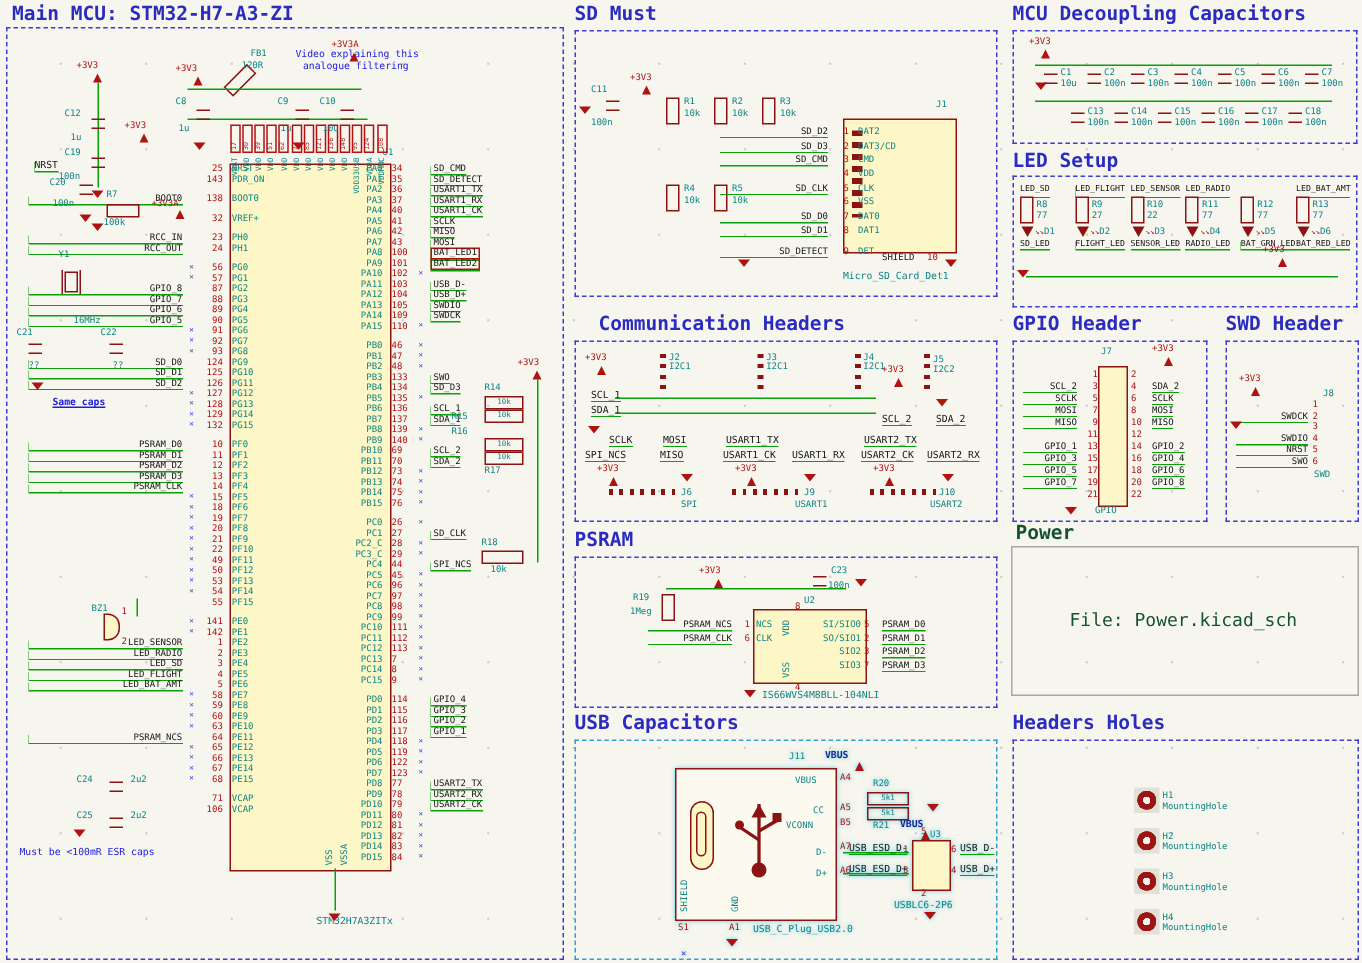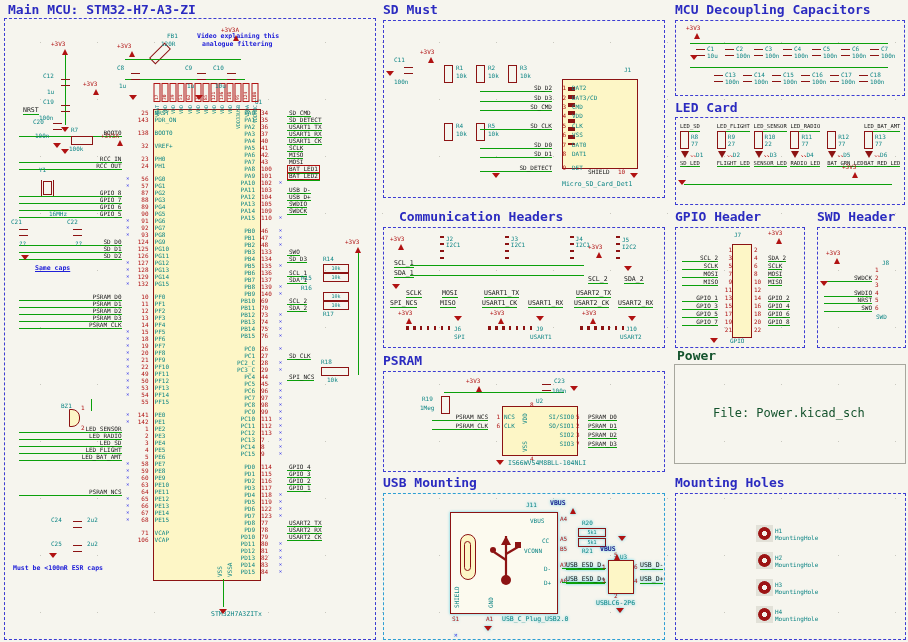--- a/index.html
+++ b/index.html
@@ -11,21 +11,21 @@
 .sec-title.gray{color:#14532d}
 .t{position:absolute;white-space:nowrap;line-height:1}
 .lbl{font-size:6.5px;color:#151515;box-shadow:0 1px 0 #0ba00b}
 .lbl2{color:#151515;font-size:5.5px}
 .lbl2:not(:empty){box-shadow:0 1px 0 #0ba00b}
 .ref,.val{font-size:6px;color:#0e8585}
 .pn{font-size:6px;color:#b01212}
 .pwr{font-size:6px;color:#b01212}
 .navy{font-size:6.5px;color:#23238f;font-weight:bold}
 .link{font-size:6.5px;color:#2020d8;font-weight:bold;text-decoration:underline}
-.note{font-size:6.5px;color:#2020d8;font-weight:bold}
+.note{font-size:6.5px;color:#2020d8;font-weight:normal}
 .olive{font-size:12px;color:#14532d}
 .partname{font-size:6.5px;color:#0e8585}
 .wire{position:absolute;background:#0ba00b}
 .hw{height:1px}.vw{width:1px}
 .up{position:absolute;width:0;height:0;border-left:3px solid transparent;border-right:3px solid transparent;border-bottom:6px solid #b01212}
 .gnd{position:absolute;width:0;height:0;border-left:4px solid transparent;border-right:4px solid transparent;border-top:5px solid #b01212}
 .capg{position:absolute;width:9px;height:5px;border-top:1.5px solid #8c1313;border-bottom:1.5px solid #8c1313}
 .resva{position:absolute;width:7px;height:16px;border:1.2px solid #8c1313}
 .hres{position:absolute;height:7px;border:1.2px solid #8c1313;font-size:5px;line-height:7px;text-align:center;color:#0e8585}
 .pinsv{position:absolute;width:4px;background:repeating-linear-gradient(#8c1313 0 2.5px,transparent 2.5px 7px)}
@@ -1181,21 +1181,21 @@
       <div class="dcap">
       <div class="cg"></div>
       <div class="dlab">
           <span class="ref">C18</span>
           <span class="val">100n</span>
         </div>
     </div>
     </div>
 </div>
 
-<span class="sec-title" style="left:675px;top:100px">LED Card</span>
+<span class="sec-title" style="left:675px;top:100px">LED Setup</span>
 <div class="sec" style="left:675px;top:117px;width:228px;height:86px">
   <div class="ledrowwrap" style="left:4px;top:5px">
 
   <div class="ledcol">
       <span class="ltop lbl2">LED_SD</span>
       <div class="lrow">
           <div class="resv"></div>
         <div class="dlab">
             <span class="ref">R8</span>
             <span class="val">77</span>
@@ -1555,21 +1555,21 @@
   <span class="t pn" style="left:146px;top:84px">4</span>
   <div class="gnd" style="left:112px;top:88px"></div>
   <span class="t partname" style="left:124px;top:88px">IS66WVS4M8BLL-104NLI</span>
 </div>
 
 <span class="sec-title gray" style="left:677px;top:348px">Power</span>
 <div class="secp" style="left:674px;top:364px;width:230px;height:98px">
   <span class="t olive" style="left:38px;top:42px">File: Power.kicad_sch</span>
 </div>
 
-<span class="sec-title" style="left:383px;top:475px">USB Mounting</span>
+<span class="sec-title" style="left:383px;top:475px">USB Capacitors</span>
 <div class="sec" style="left:383px;top:493px;width:280px;height:145px;border-color:#2e9fd4">
  <div class="hl" style="position:absolute;inset:0">
   <div class="body" style="left:66px;top:18px;width:106px;height:100px;background:#fcfaef"></div>
   <div class="oval" style="left:76px;top:40px"></div>
   <svg style="position:absolute;left:100px;top:36px" width="44" height="58" viewBox="0 0 44 58">
     <g stroke="#8c1313" stroke-width="2.2" fill="#8c1313">
       <line x1="22" y1="6" x2="22" y2="46"></line>
       <path d="M22 6 L17 15 L27 15 Z" stroke="none"></path>
       <line x1="22" y1="30" x2="10" y2="22"></line>
           <circle cx="9" cy="20" r="3" stroke="none"></circle>
@@ -1617,21 +1617,21 @@
   <span class="t val vtext" style="left:70px;top:82px;height:32px">SHIELD</span>
   <span class="t val vtext" style="left:104px;top:92px;height:22px">GND</span>
   <span class="t pn" style="left:68px;top:122px">S1</span>
   <span class="t xmark" style="left:70px;top:130px"></span>
   <span class="t pn" style="left:102px;top:122px">A1</span>
   <div class="gnd" style="left:100px;top:132px"></div>
   <span class="t partname" style="left:118px;top:122px">USB_C_Plug_USB2.0</span>
  </div>
 </div>
 
-<span class="sec-title" style="left:675px;top:475px">Mounting Holes</span>
+<span class="sec-title" style="left:675px;top:475px">Headers Holes</span>
 <div class="sec" style="left:675px;top:493px;width:229px;height:145px">
   <div class="mhs" style="left:80px;top:26px">
 
   <div class="mh">
       <div class="holebg">
           <div class="hole"></div>
         </div>
       <div class="dlab">
           <span class="ref">H1</span>
           <span class="val">MountingHole</span>

